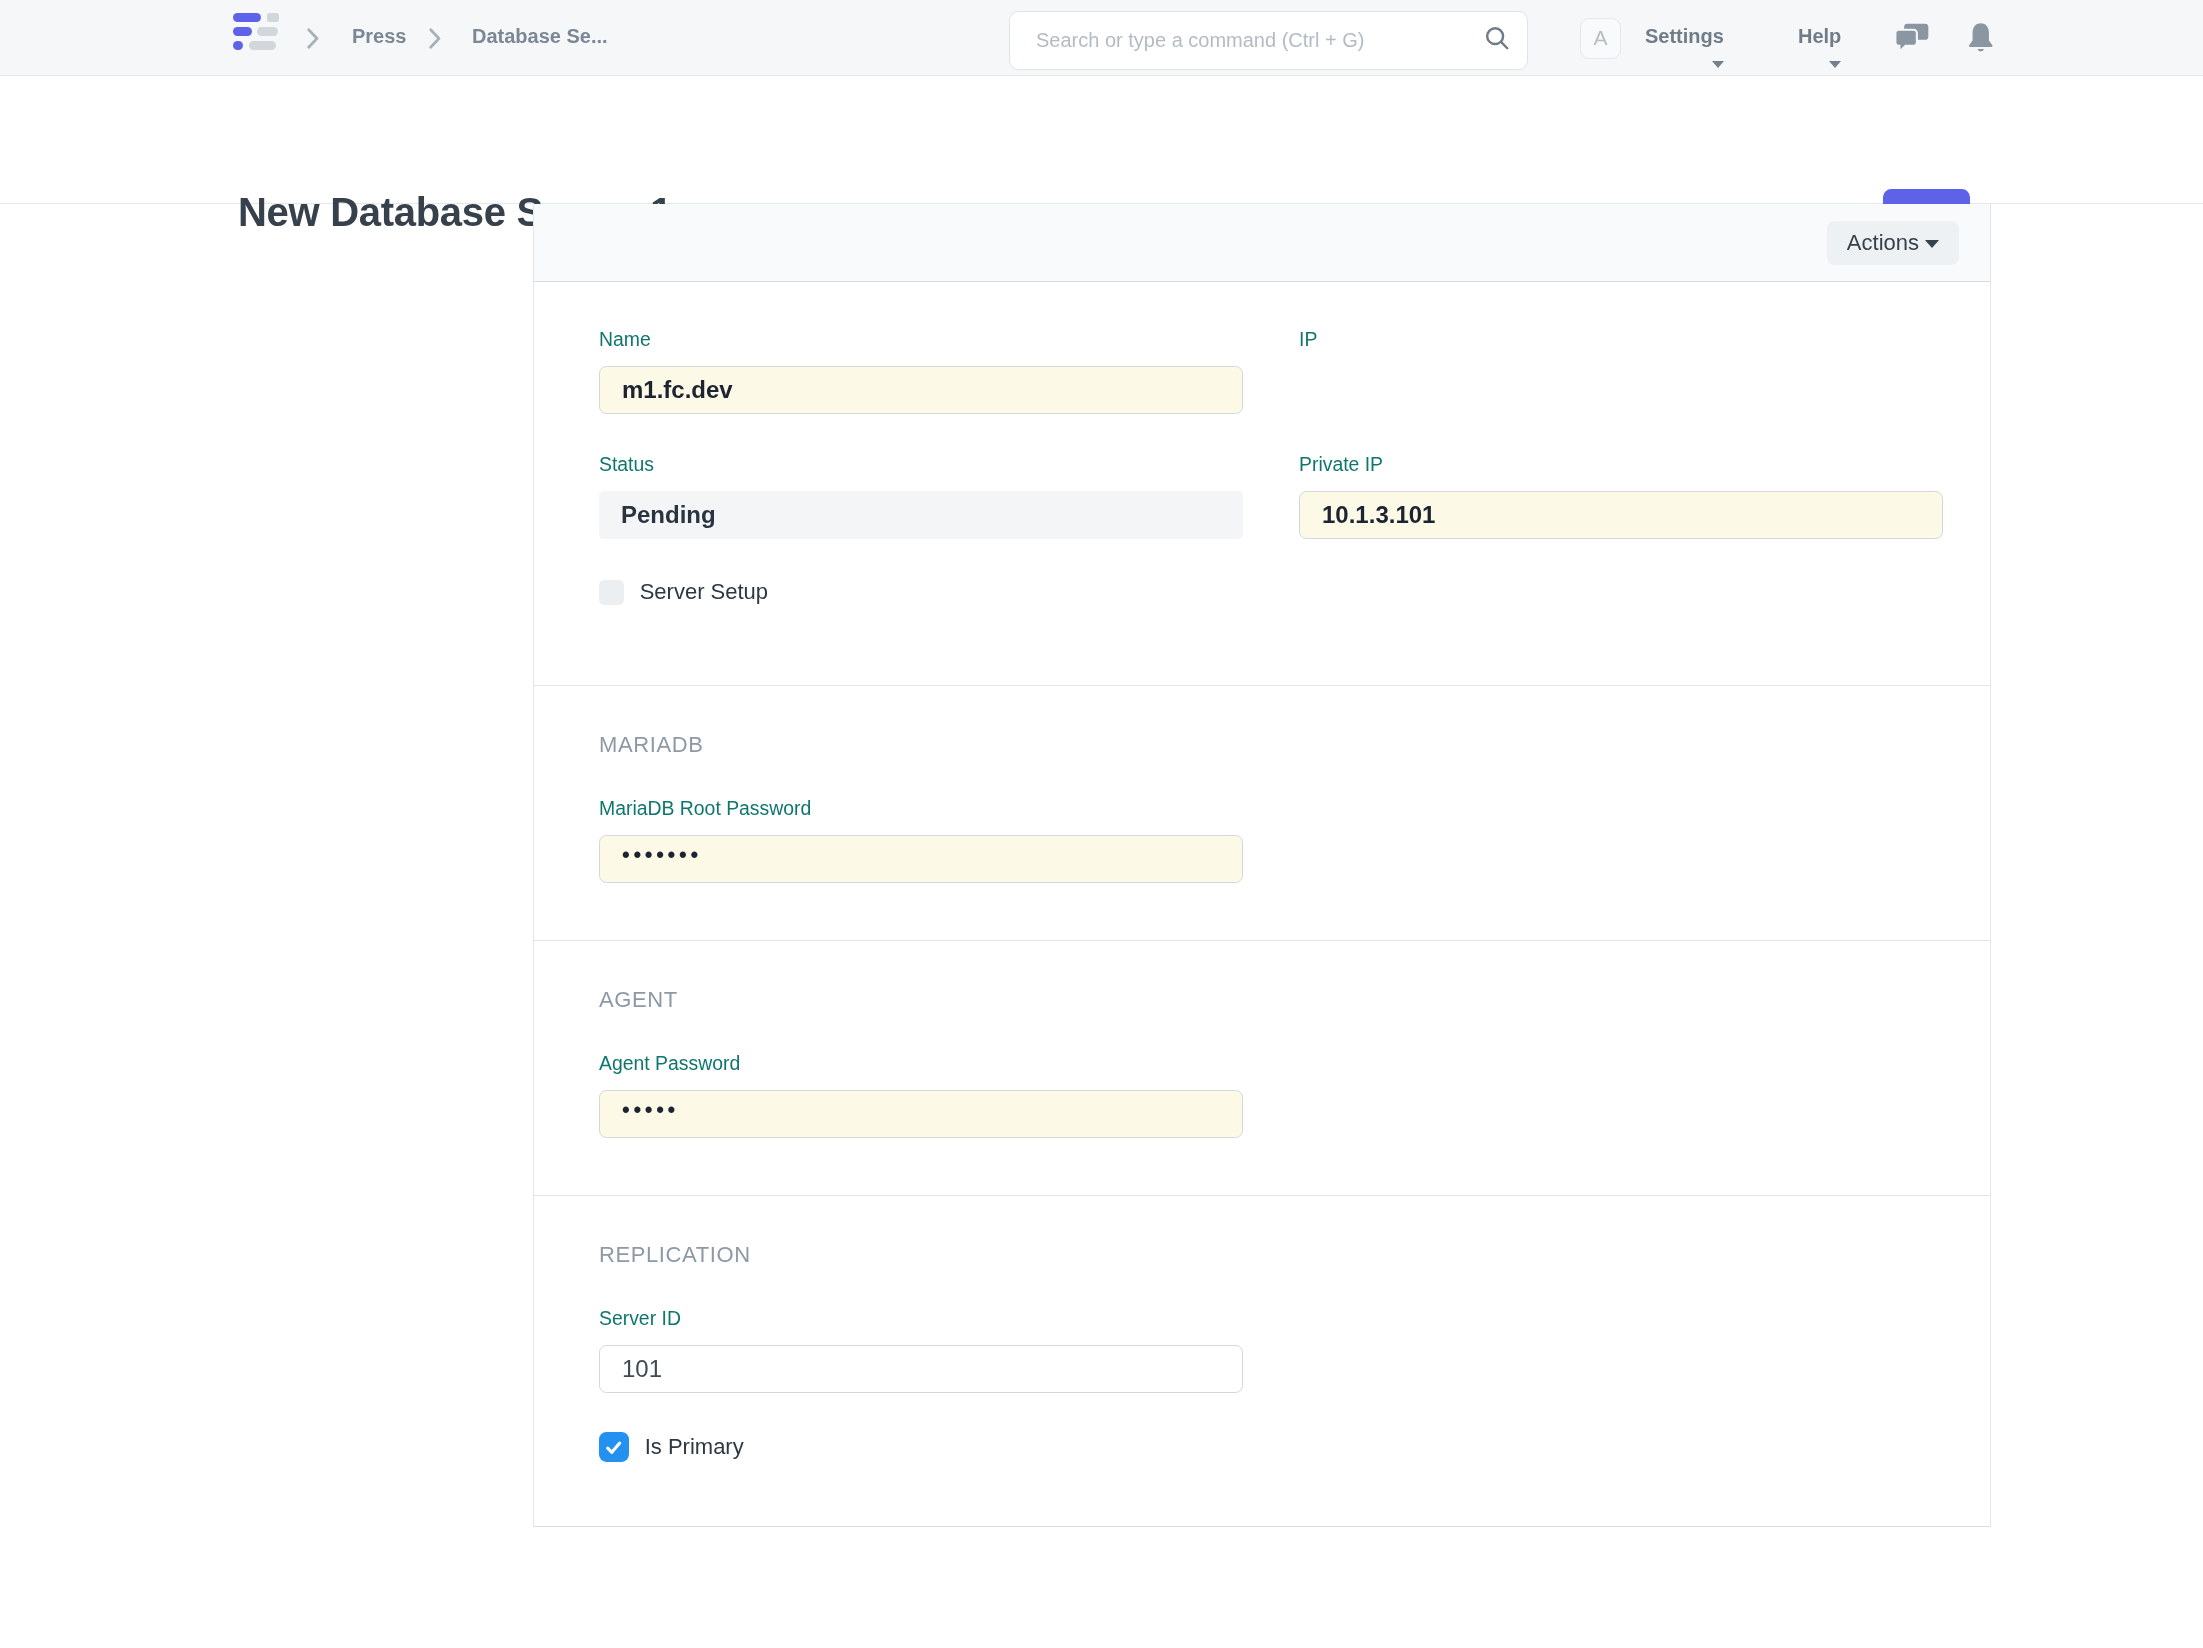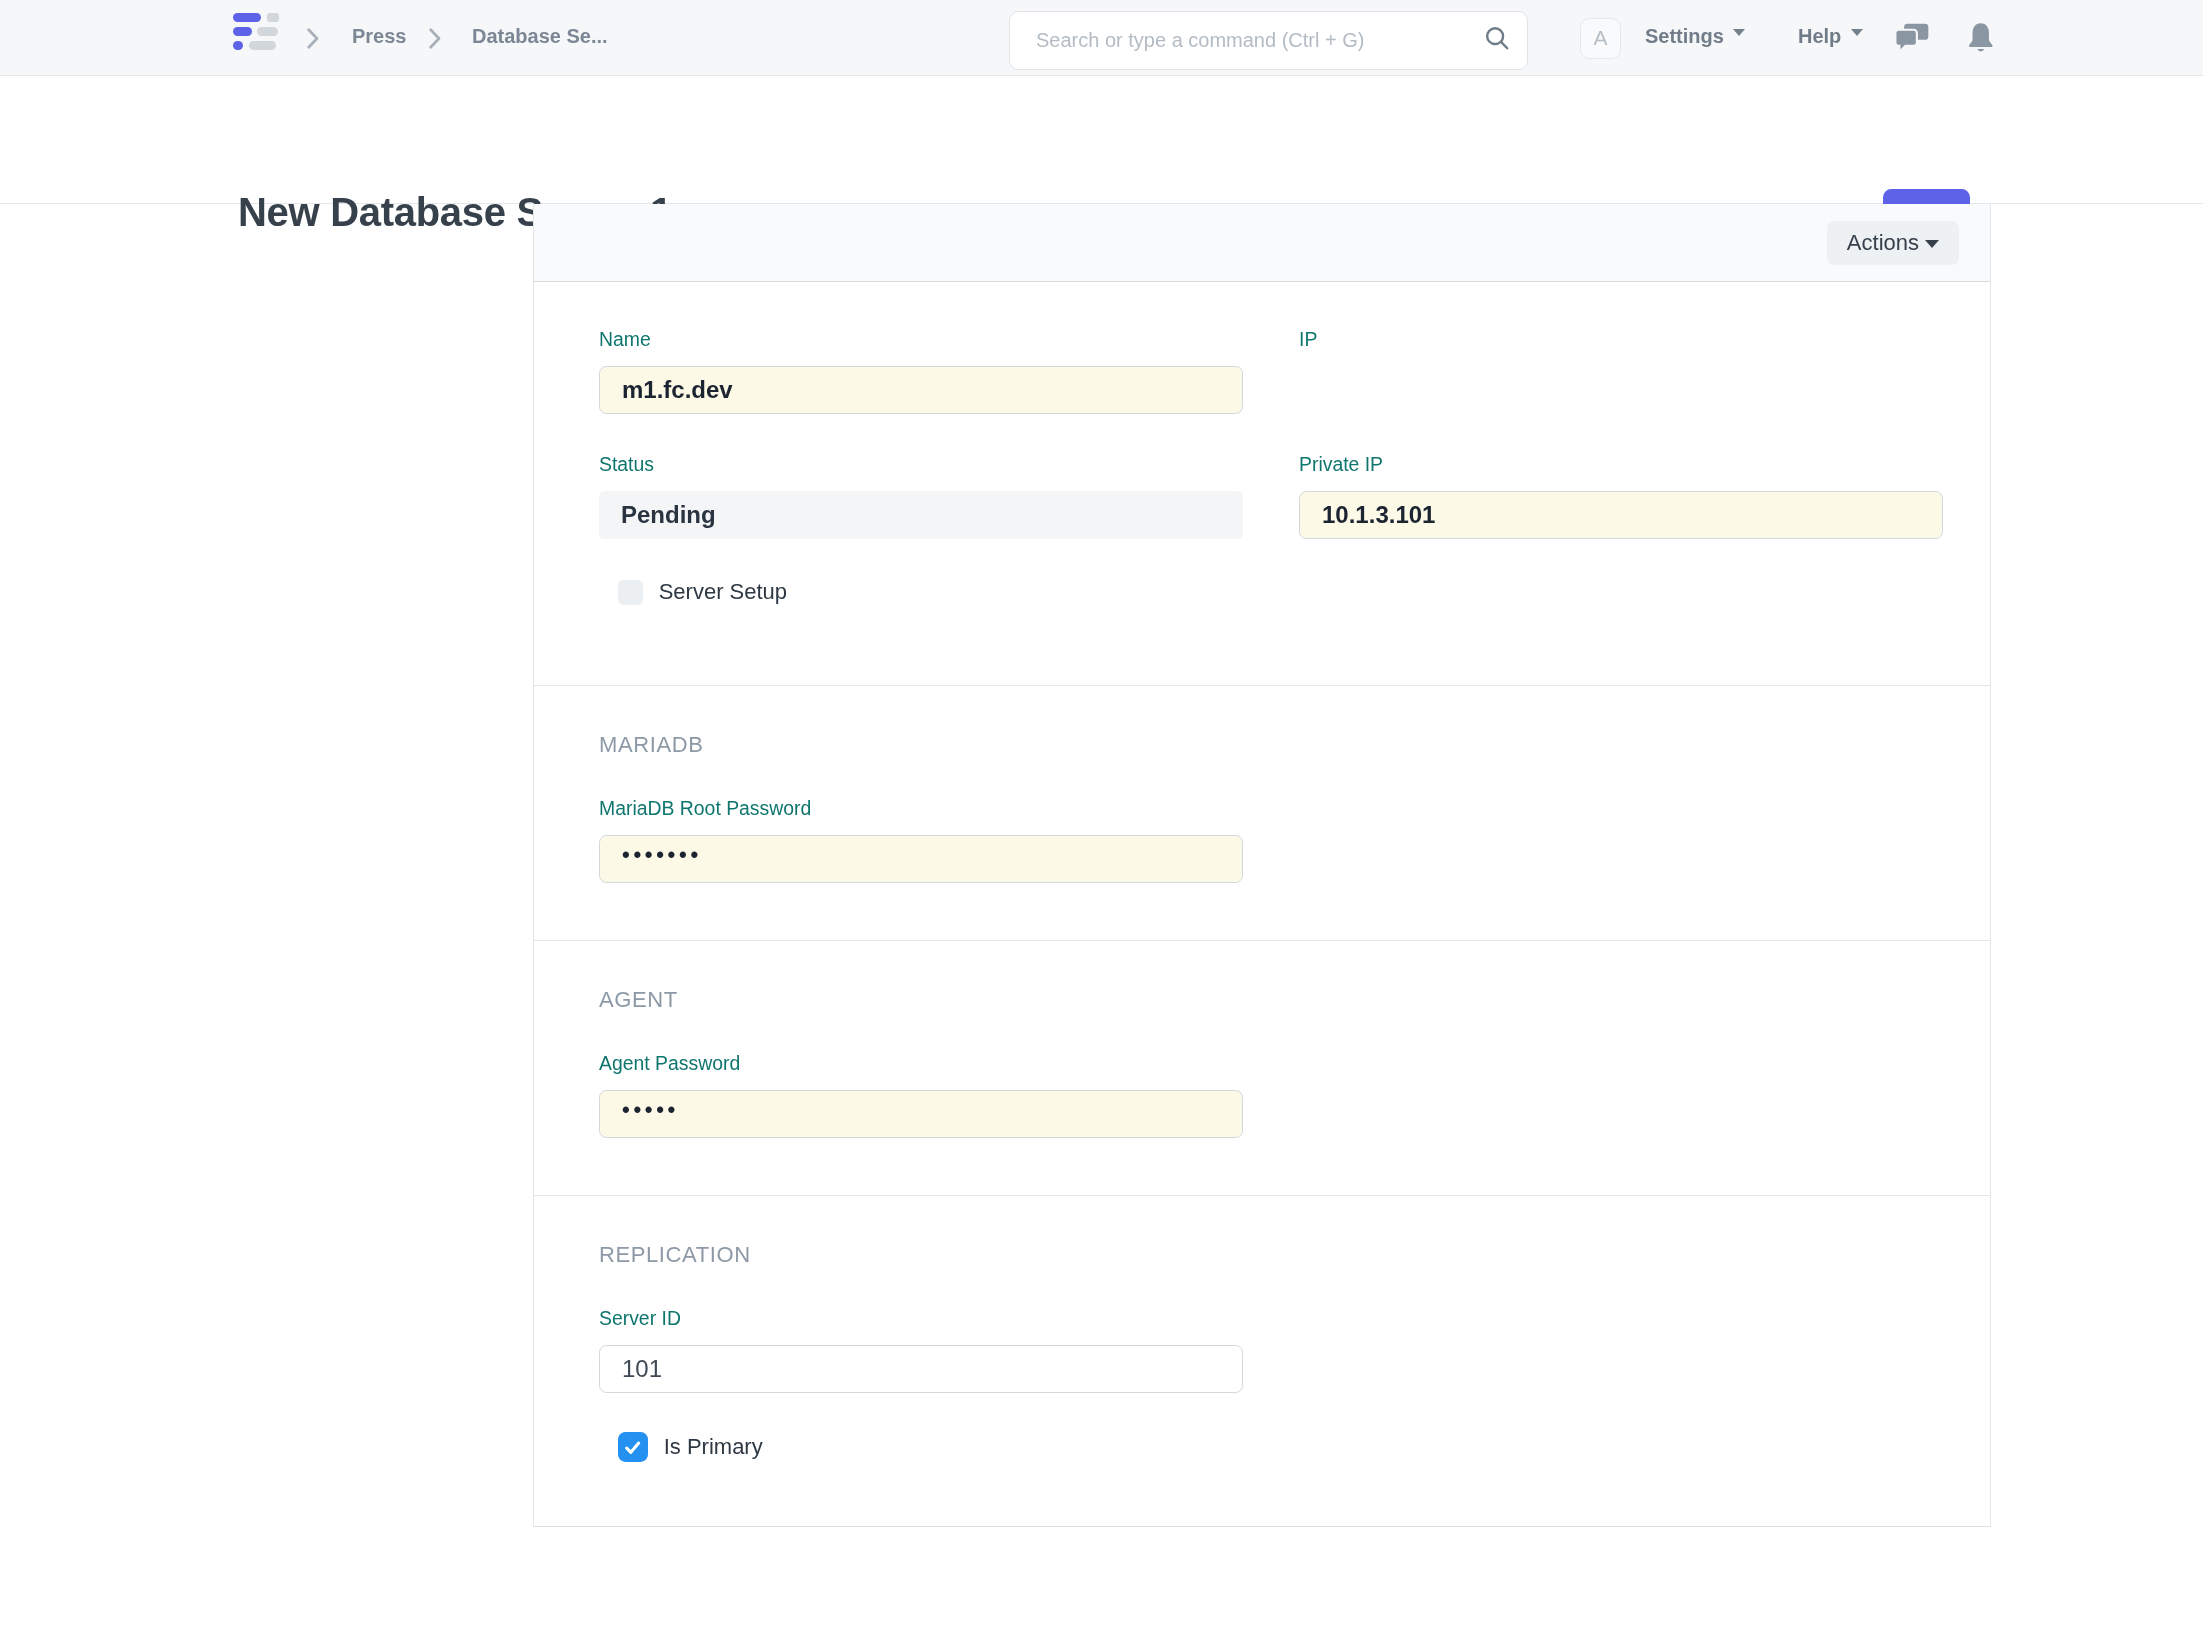--- a/index.html
+++ b/index.html
@@ -41,21 +41,21 @@
   .search-input::placeholder { color: #b3bcc4; }
   .search-icon { position: absolute; right: 16.6px; top: 13px; }
 
   .avatar {
     left: 1580px; top: 17.5px; width: 41px; height: 41px;
     border: 1.8px solid #e4e8ec; border-radius: 9.2px; background: #f9fafb;
     display: flex; align-items: center; justify-content: center;
     font-size: 21px; color: #b6bec6; cursor: pointer;
   }
   .nav-menu { top: 25px; font-size: 20px; font-weight: 700; color: #707c88;
-    display: flex; align-items: flex-start; gap: 9.2px; cursor: pointer; }
+    display: flex; align-items: flex-end; gap: 9.2px; cursor: pointer; flex-direction: column; }
   .menu-settings { left: 1645px; } .menu-help { left: 1798px; }
   .caret {
     width: 0; height: 0; margin-top: 3.7px;
     border-left: 6.5px solid transparent; border-right: 6.5px solid transparent;
     border-top: 7.4px solid #74808b;
   }
   .nav-icon { top: 22px; cursor: pointer; }
   .icon-chat { left: 1894px; } .icon-bell { left: 1966px; }
 
   
@@ -120,21 +120,21 @@
     color: #3f4a55; outline: none;
   }
   .control.mandatory { background: #fdf9e7; font-weight: 700; color: #1b2430; }
   .control.dots { font-size: 22px; letter-spacing: 3.7px; padding-top: 3.7px; }
   .control.readonly {
     background: #f4f5f6; border: none; border-radius: 5.5px;
     font-weight: 700; color: #2a3440;
     display: flex; align-items: center;
   }
 
-  .checkbox-row { display: flex; align-items: center; gap: 15.7px; margin-left: 19px; }
+  .checkbox-row { display: flex; align-items: center; gap: 15.7px; }
   .checkbox {
     display: inline-flex; align-items: center; justify-content: center; flex: none;
   }
   .checkbox.unchecked {
     width: 25px; height: 25px; border-radius: 5.5px; background: #eceff1;
     cursor: pointer;
   }
   .checkbox.checked {
     width: 30px; height: 30px; border-radius: 7.4px; background: #2490ef;
     cursor: pointer;

